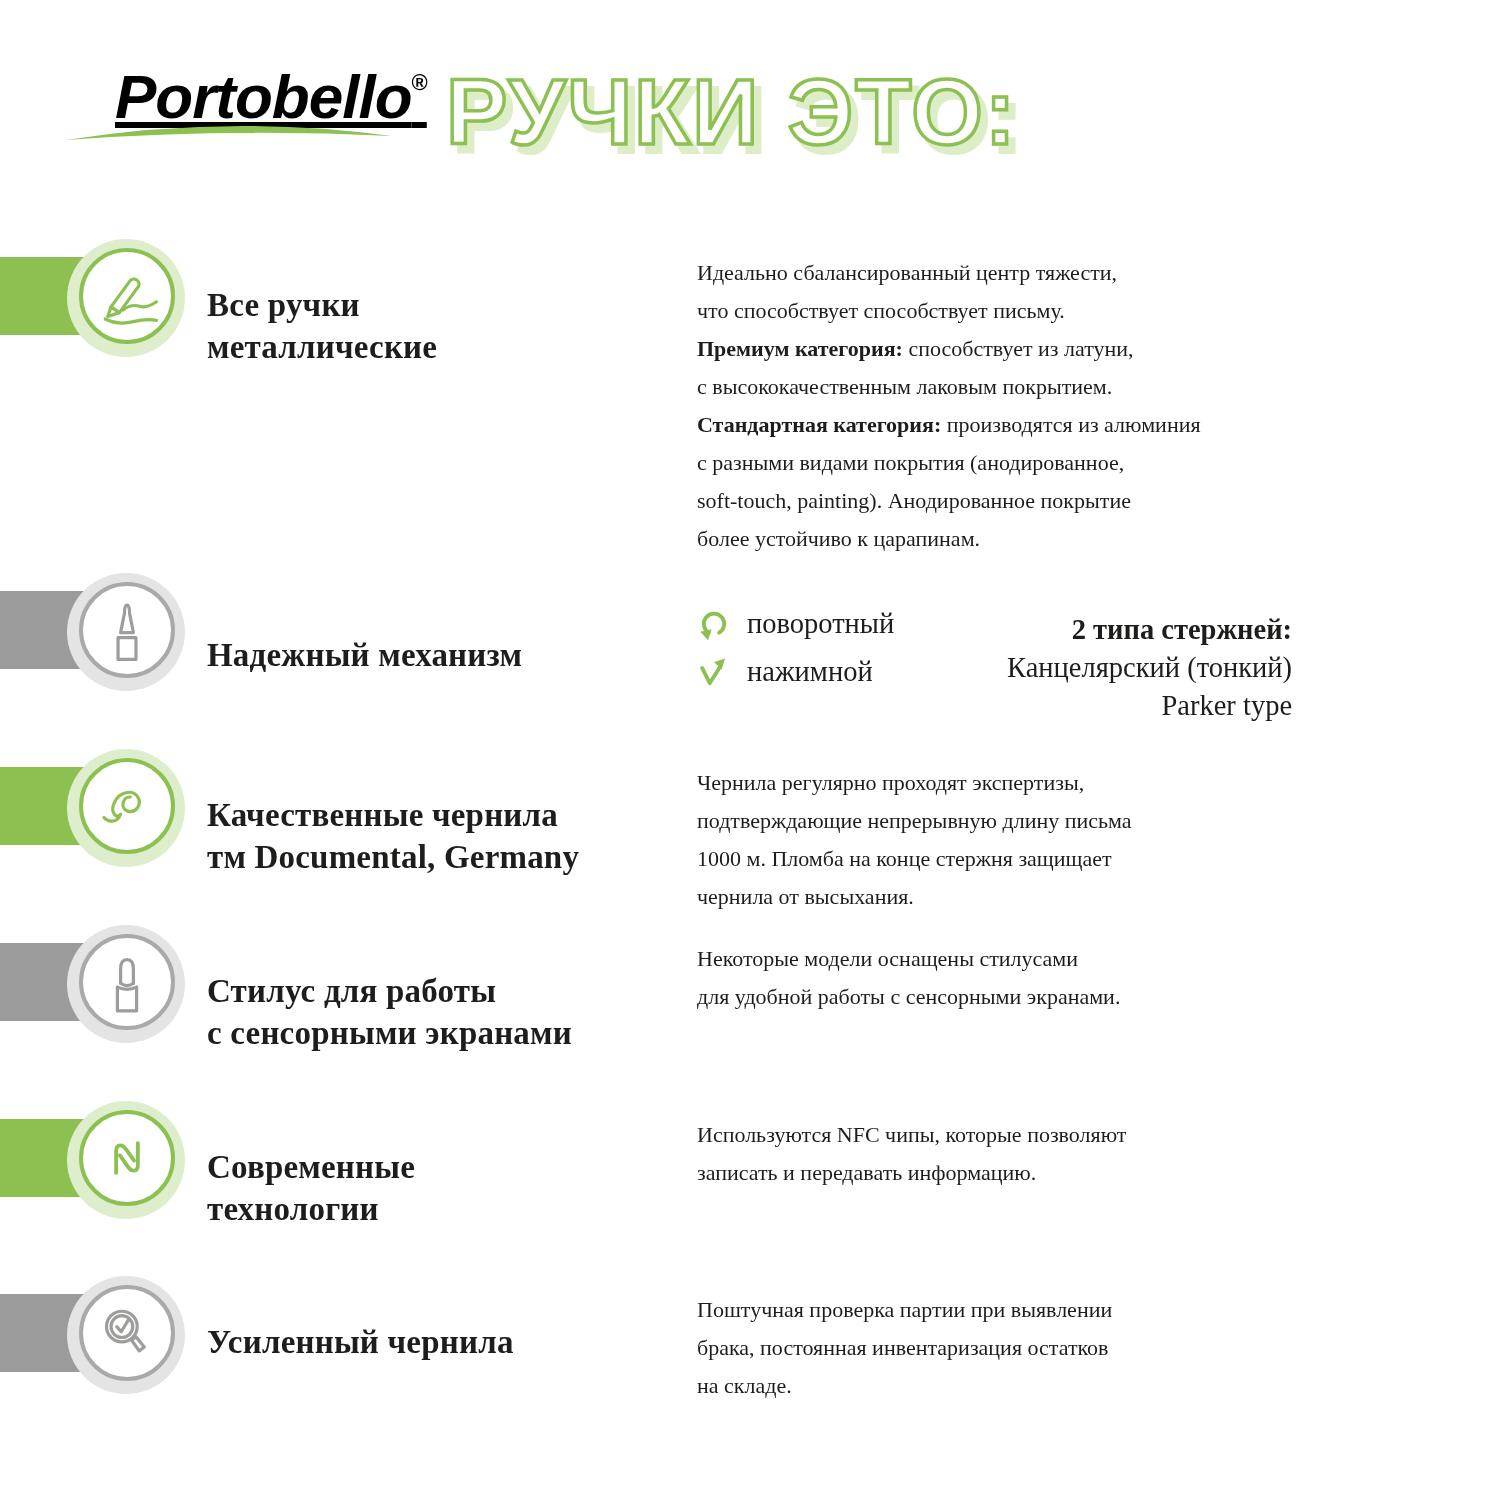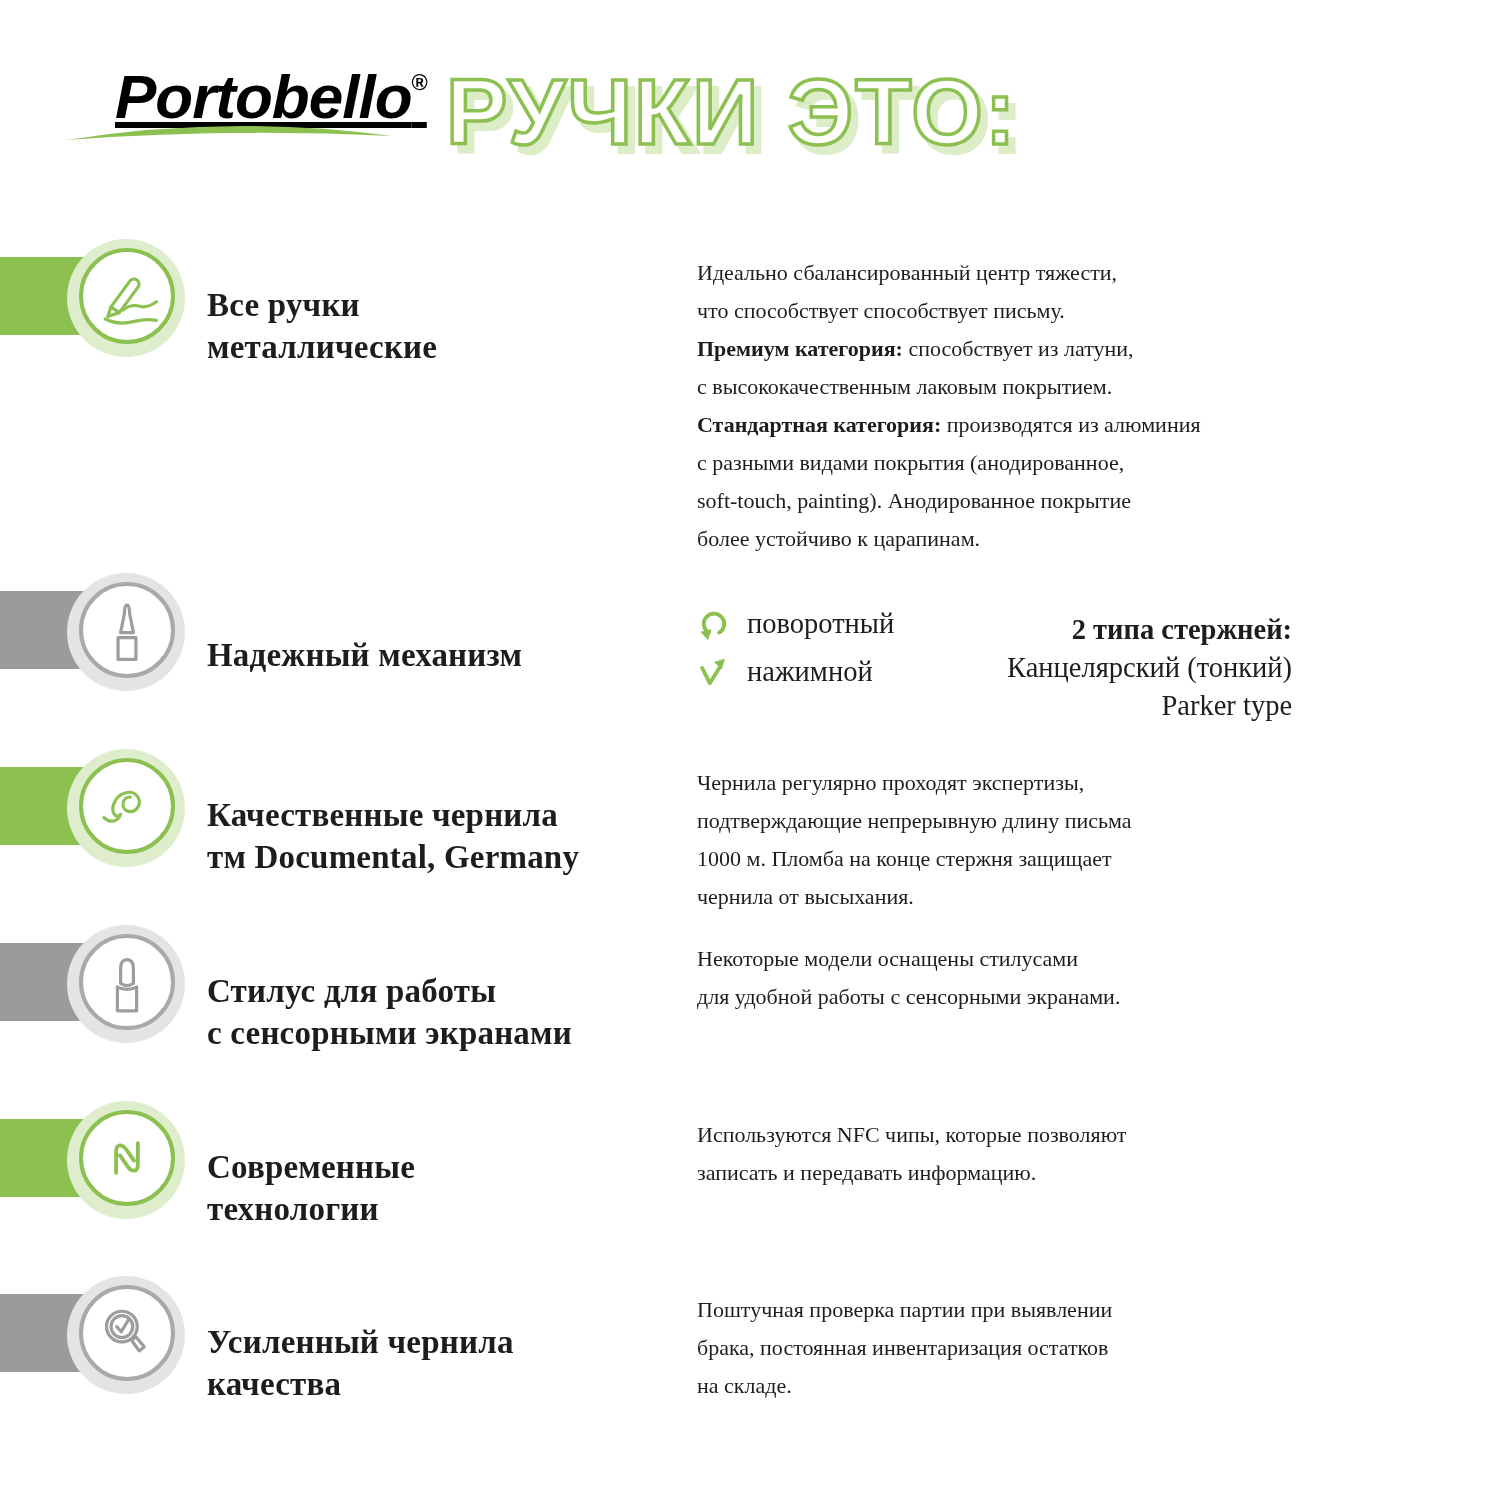--- a/index.html
+++ b/index.html
@@ -206,21 +206,20 @@
     <div class="badge">
       <svg width="64" height="64" viewBox="0 0 100 100" fill="none" stroke="#9D9D9C" stroke-width="5" stroke-linecap="round" stroke-linejoin="round">
         <circle cx="42" cy="40" r="24"></circle>
         <circle cx="42" cy="40" r="17"></circle>
         <path d="M34 40 L41 48 L52 30"></path>
         <path d="M57 61 L69 78 L77 72 L64 56 Z"></path>
       </svg>
     </div>
     <h2 class="title">
       <span style="display:block">Усиленный чернила</span>
-      <span style="display:block">качества</span>
     </h2>
     <div class="desc">
       <div class="dline"><b></b><span>Поштучная проверка партии при выявлении</span></div>
       <div class="dline"><b></b><span>брака, постоянная инвентаризация остатков</span></div>
       <div class="dline"><b></b><span>на складе.</span></div>
     </div>
   </section>
 
 </div>
 

